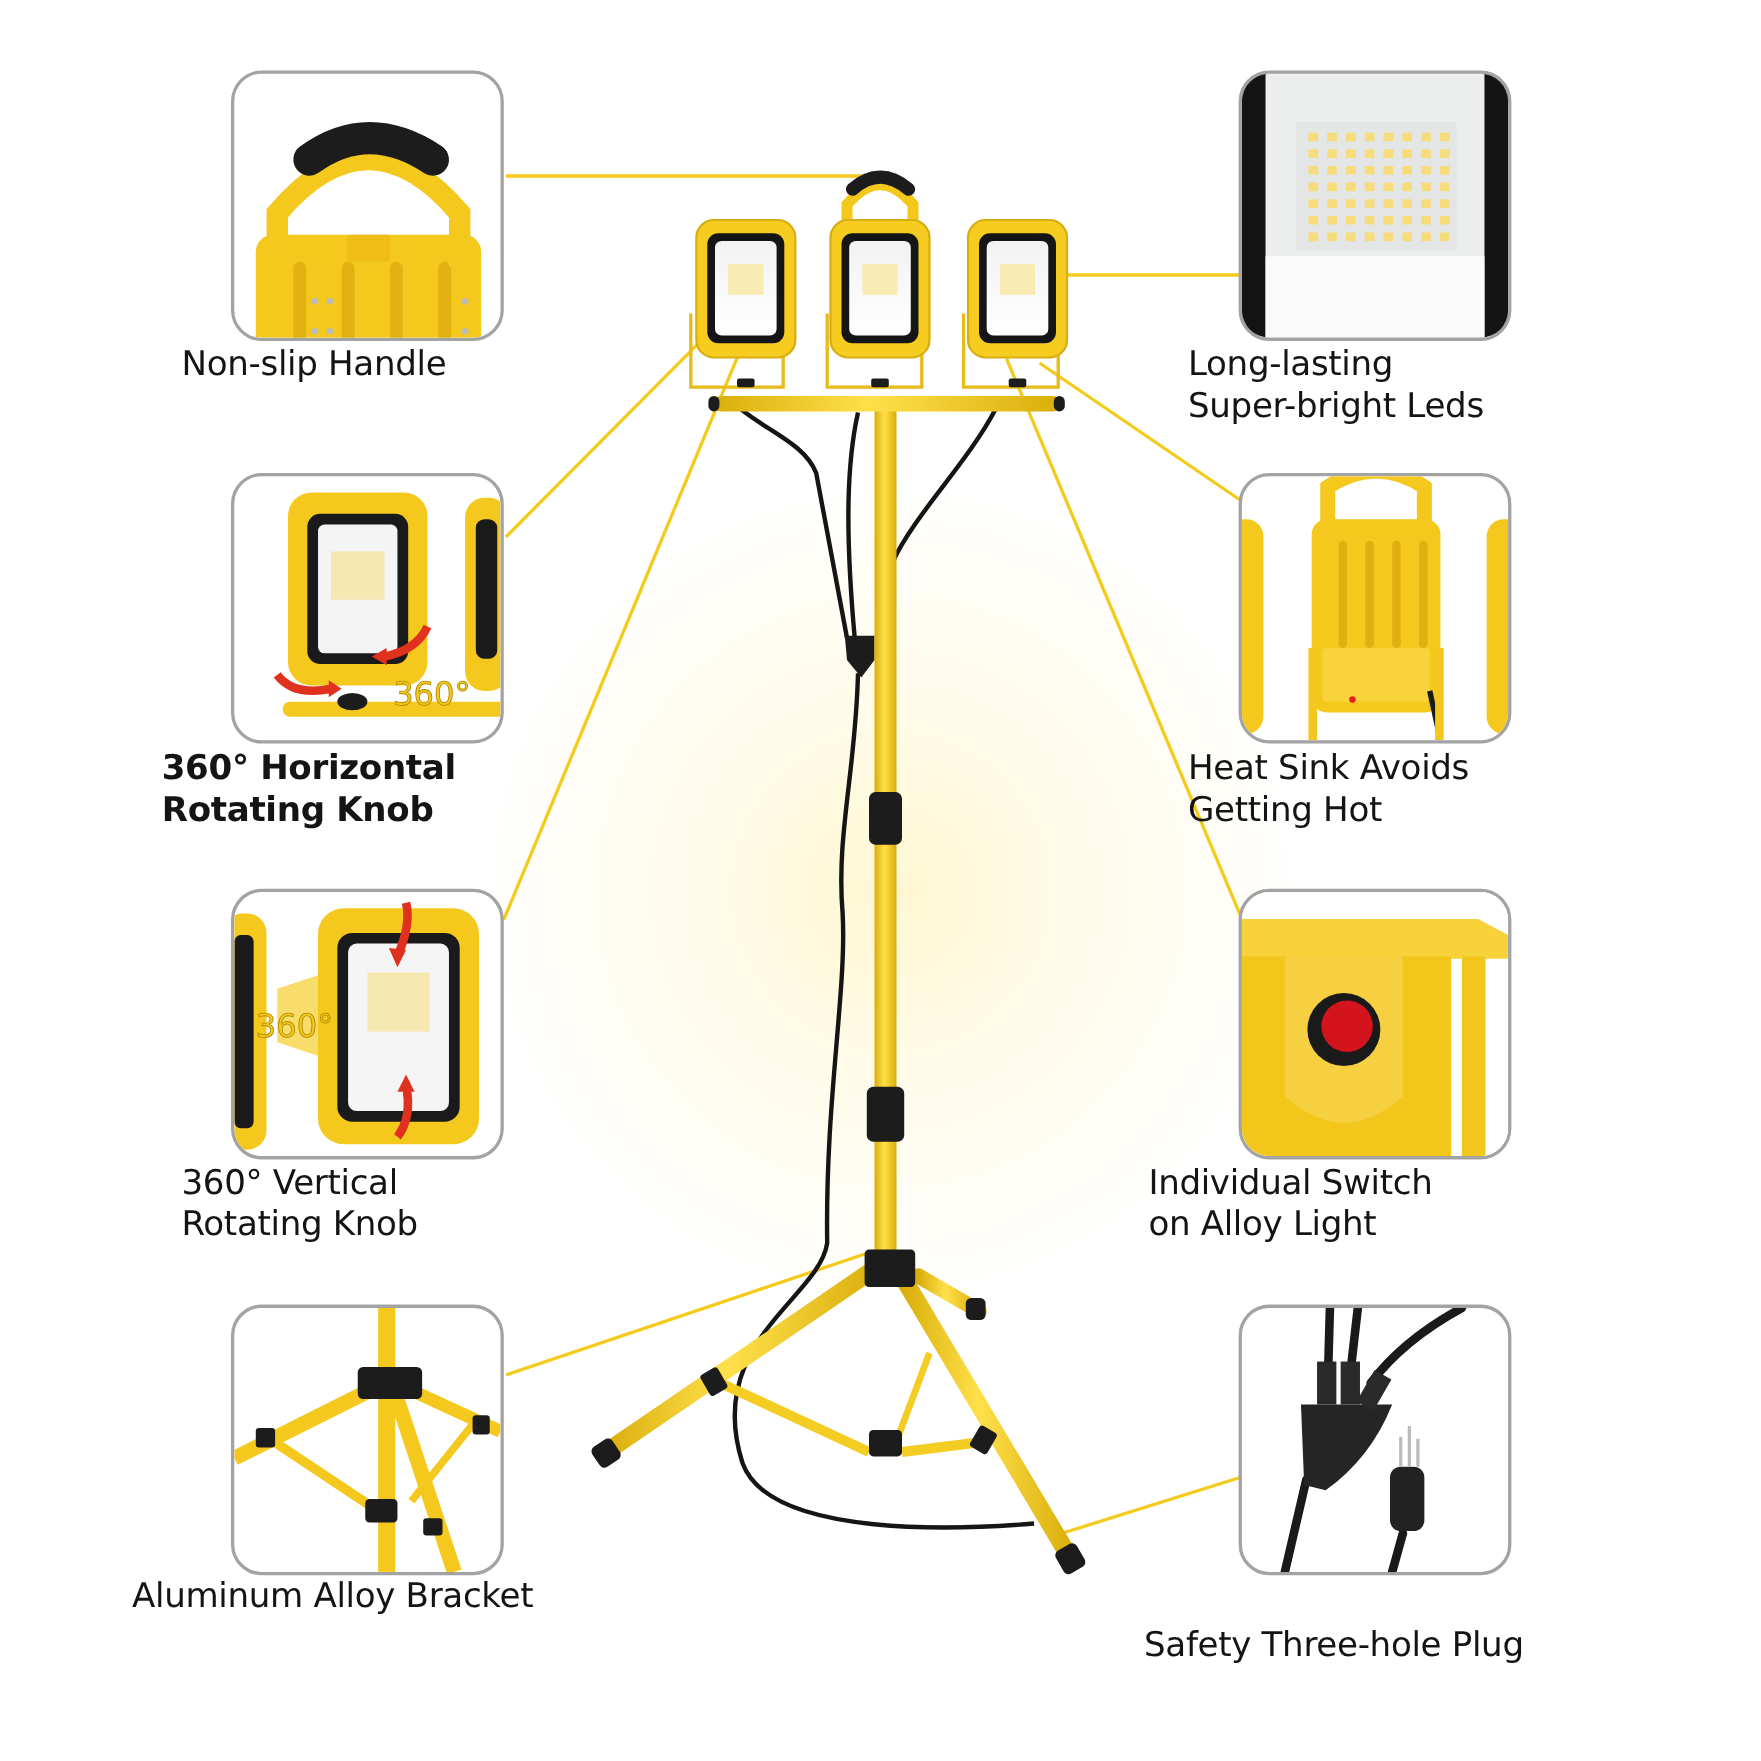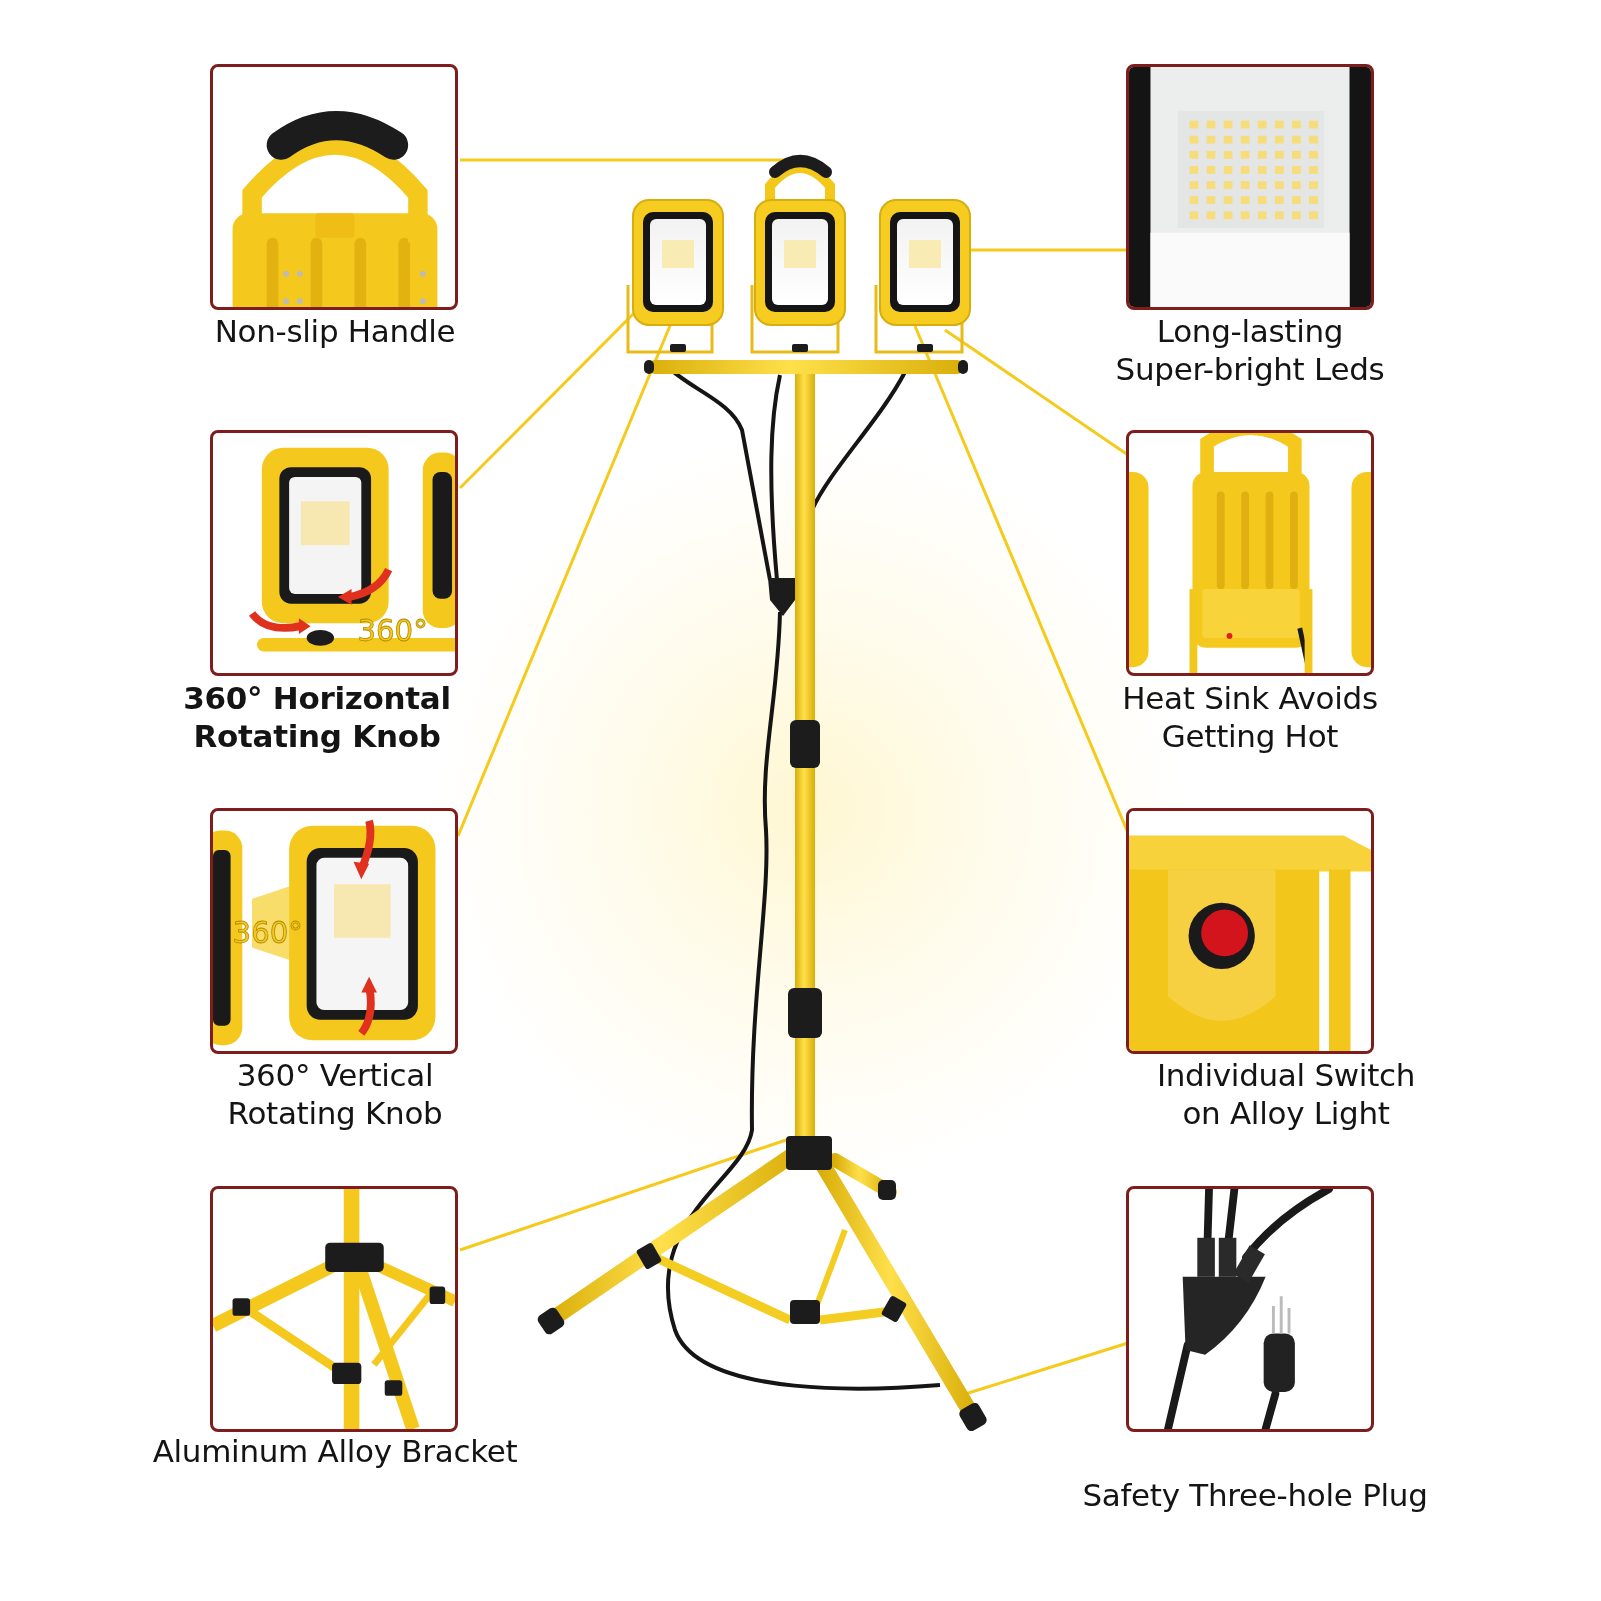--- a/index.html
+++ b/index.html
@@ -10,26 +10,26 @@
       color: #111;
     }
     .glow {
       position: absolute; left: 430px; top: 430px; width: 760px; height: 760px;
       border-radius: 50%;
       background: radial-gradient(circle, rgba(255,246,205,0.9) 0%, rgba(255,250,228,0.7) 35%, rgba(255,255,255,0) 70%);
     }
     .stage { position: absolute; left: 0; top: 0; width: 1601px; height: 1601px; }
     .panel {
       position: absolute; width: 248px; height: 246px;
-      border: 3px solid #7f1d1d; border-radius: 8px; box-sizing: border-box;
+      border: 3px solid #a3a3a3; border-radius: 28px; box-sizing: border-box;
       overflow: hidden; background: #fff;
     }
     .panel svg { width: 100%; height: 100%; display: block; }
     .caption {
-      position: absolute; width: 340px; text-align: center;
+      position: absolute; width: 340px; 
       font-size: 31px; line-height: 38px; letter-spacing: -0.3px;
       color: #141414;
     }
     .caption span { display: block; white-space: nowrap; }
   </style>
 </head>
 <body>
 
 <div class="glow"></div>
 
@@ -305,21 +305,21 @@
   <svg viewBox="0 0 248 246">
     <rect x="0" y="0" width="248" height="246" fill="#fff"></rect>
     <path d="M0,25 L220,25 L248,40 L248,62 L0,62 Z" fill="#f7d23a"></path>
     <rect x="0" y="60" width="195" height="186" fill="#f3c61c"></rect>
     <path d="M40,60 L150,60 L150,190 Q95,240 40,190 Z" fill="#f6d040"></path>
     <rect x="205" y="60" width="22" height="186" fill="#f3c61c"></rect>
     <circle cx="95" cy="128" r="34" fill="#1a1a1a"></circle>
     <circle cx="98" cy="125" r="24" fill="#d4141c"></circle>
   </svg>
 </div>
-<div class="caption" style="left:1116px; top:1056px;">
+<div class="caption" style="left:1044px; top:1056px;">
   <span>Individual Switch</span>
   <span>on Alloy Light</span>
 </div>
 
 <div class="panel" style="left:1126px; top:1186px;">
   <svg viewBox="0 0 248 246">
     <g stroke="#1a1a1a" stroke-width="8" fill="none" stroke-linecap="round">
       <line x1="82" y1="0" x2="80" y2="70"></line>
         <line x1="108" y1="0" x2="100" y2="70"></line>
         <path d="M205,0 Q150,30 120,70"></path>

